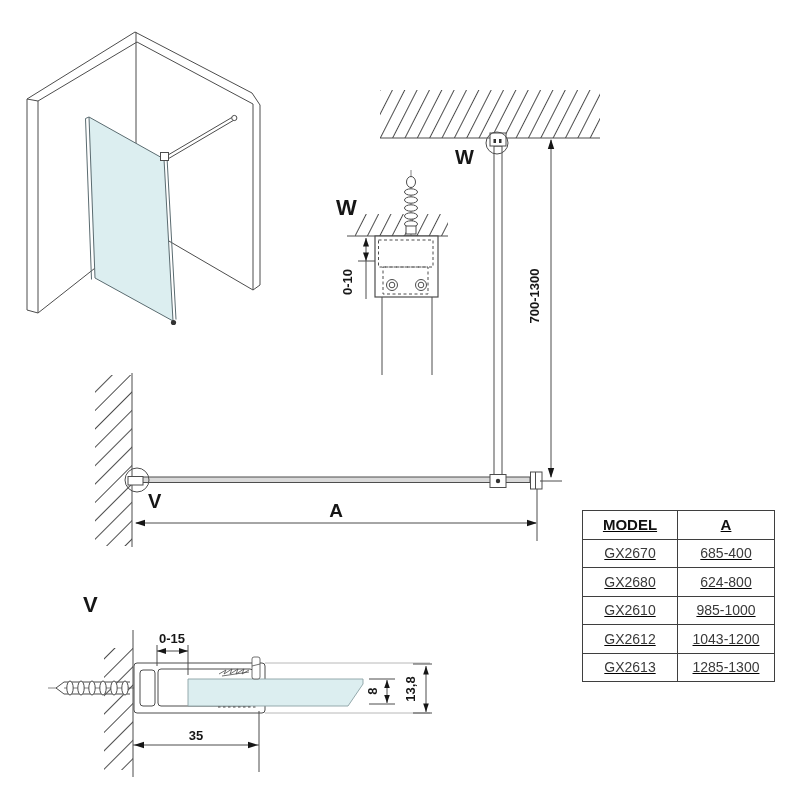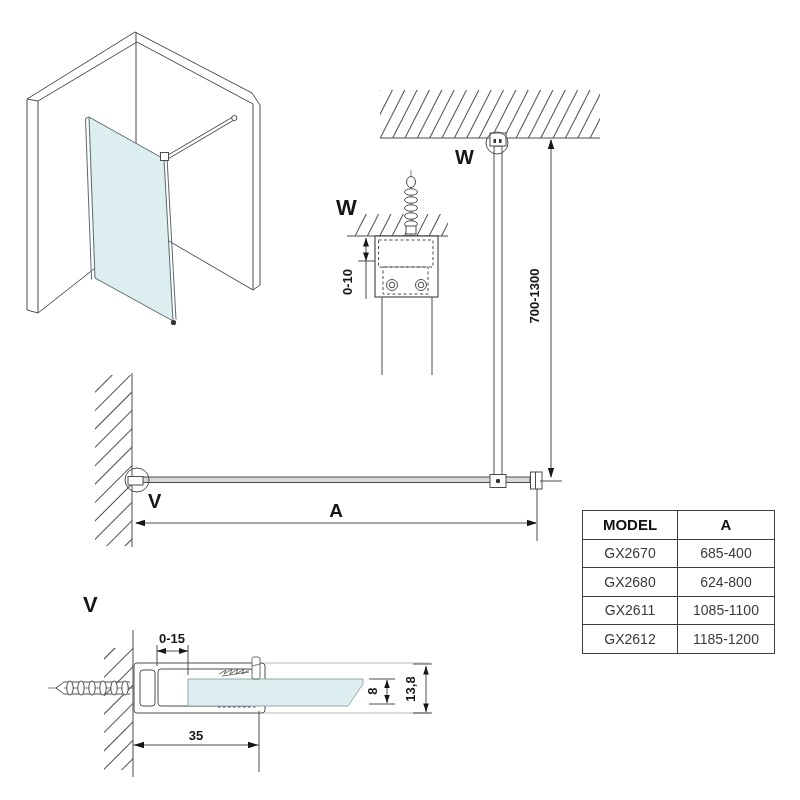--- a/index.html
+++ b/index.html
@@ -2,21 +2,21 @@
 <html><head>
 <meta charset="utf-8">
 <style>
   html,body{margin:0;padding:0;background:#fff;}
   .stage{position:relative;width:800px;height:800px;background:#fff;overflow:hidden;
          font-family:"Liberation Sans",sans-serif;}
   .stage svg{position:absolute;left:0;top:0;}
   .lbl{font-family:"Liberation Sans",sans-serif;font-weight:bold;fill:#161616;}
   .dim{font-family:"Liberation Sans",sans-serif;font-weight:bold;font-size:13px;fill:#161616;}
   .models-table{position:absolute;left:582px;top:510px;}
-  .models-table table{border-collapse:collapse;table-layout:fixed;width:192px;}
+  .models-table table{border-collapse:collapse;table-layout:fixed;width:192px;text-decoration:underline;}
   .models-table th,.models-table td{border:1.5px solid #3f3f3f;height:27.5px;text-align:center;
       vertical-align:middle;padding:0;}
   .models-table th{font:bold 15px "Liberation Sans",sans-serif;color:#111;}
   .models-table td{font:14px "Liberation Sans",sans-serif;color:#3a3a3a;border-radius:10px;}
 </style>
 </head>
 <body>
 
 <div class="stage">
 
@@ -226,24 +226,28 @@
     <tbody>
           <tr>
             <td>GX2670</td>
             <td>685-400</td>
           </tr>
           <tr>
             <td>GX2680</td>
             <td>624-800</td>
           </tr>
           <tr>
-            <td>GX2611</td>
-            <td>1085-1100</td>
+            <td>GX2610</td>
+            <td>985-1000</td>
           </tr>
           <tr>
             <td>GX2612</td>
-            <td>1185-1200</td>
+            <td>1043-1200</td>
+          </tr>
+          <tr>
+            <td>GX2613</td>
+            <td>1285-1300</td>
           </tr>
         </tbody>
   </table>
 </div>
 
 </div>
 
 </body></html>

